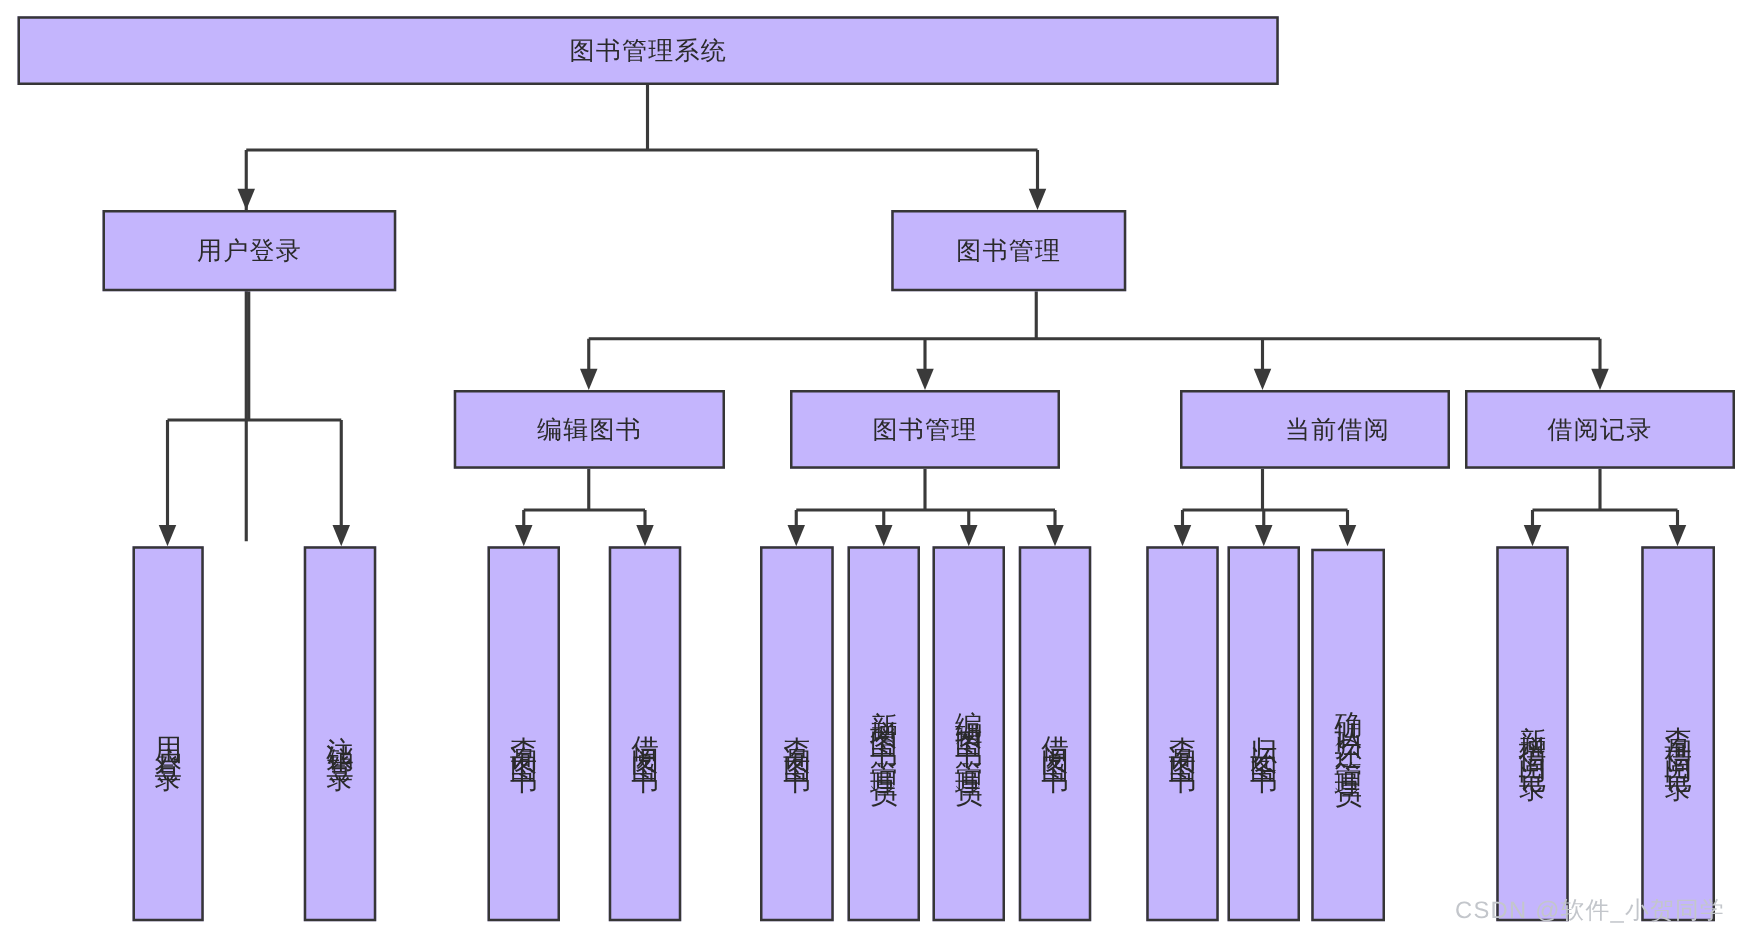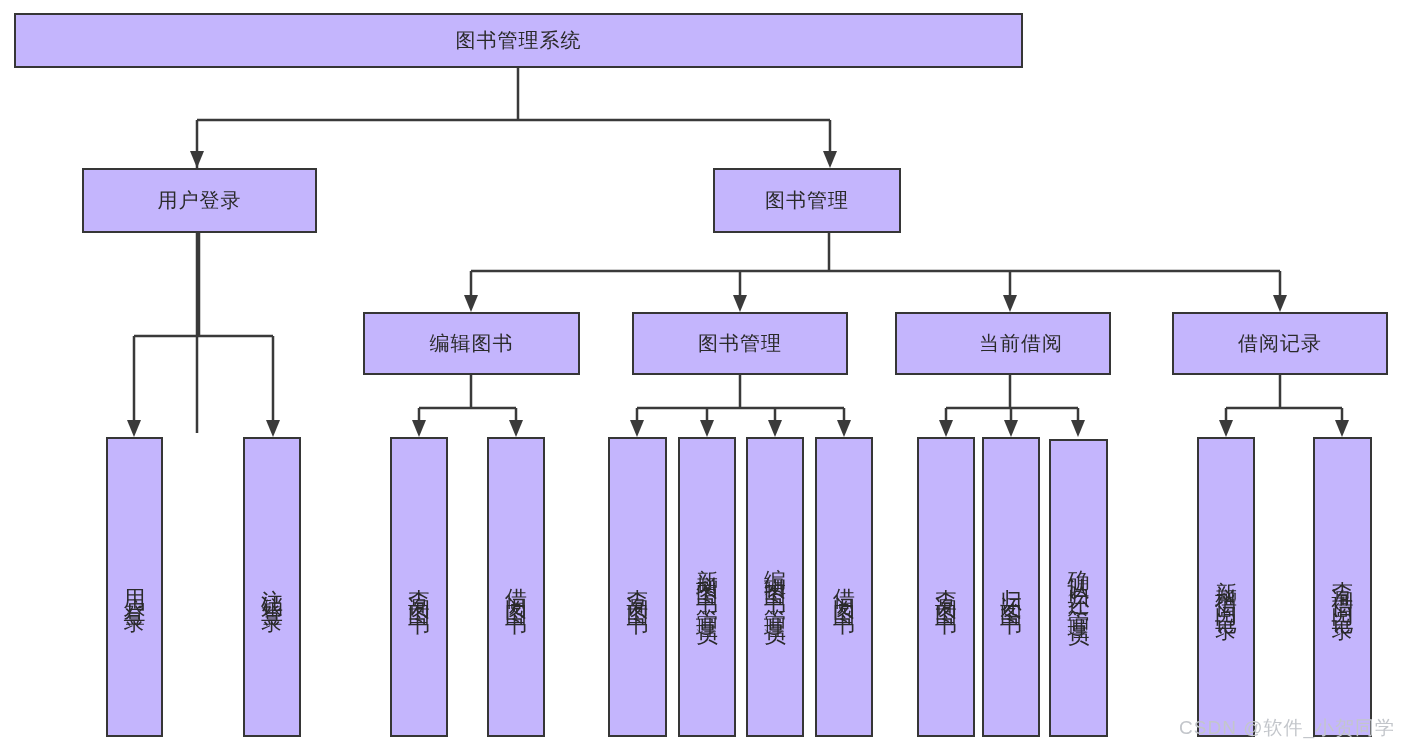--- a/index.html
+++ b/index.html
@@ -37,21 +37,21 @@
   .box.h { font-size: 20px; letter-spacing: 1px; white-space: nowrap; }
   .box.v {
     writing-mode: vertical-rl;
     text-orientation: mixed;
     font-size: 22px;
     letter-spacing: 8px;
     line-height: 1;
   }
   .watermark {
     position: absolute;
-    right: 10px;
+    right: 25px;
     bottom: 6px;
     font-size: 19px;
     color: #c3c6cb;
     letter-spacing: 1px;
     white-space: nowrap;
   }
 </style>
 </head>
 <body>
 
@@ -107,21 +107,21 @@
     </g>
   </svg>
 
   <div class="box h" style="left:14px; top:13px; width:1009px; height:55px;">图书管理系统</div>
 
   <div class="box h" style="left:82px; top:168px; width:235px; height:65px;">用户登录</div>
   <div class="box h" style="left:713px; top:168px; width:188px; height:65px;">图书管理</div>
 
   <div class="box h" style="left:363px; top:312px; width:217px; height:63px;">编辑图书</div>
   <div class="box h" style="left:632px; top:312px; width:216px; height:63px;">图书管理</div>
-  <div class="box h" style="left:895px; top:312px; width:216px; height:63px;padding-left:36px;">当前借阅</div>
+  <div class="box h" style="left:944px; top:312px; width:216px; height:63px;padding-left:36px;">当前借阅</div>
   <div class="box h" style="left:1172px; top:312px; width:216px; height:63px;">借阅记录</div>
 
   <div class="box v" style="left:106px; top:437px; width:57px; height:300px;">用户登录</div>
   <div class="box v" style="left:243px; top:437px; width:58px; height:300px;">注销登录</div>
 
   <div class="box v" style="left:390px; top:437px; width:58px; height:300px;">查询图书</div>
   <div class="box v" style="left:487px; top:437px; width:58px; height:300px;">借阅图书</div>
 
   <div class="box v" style="left:608px; top:437px; width:59px; height:300px;">查询图书</div>
   <div class="box v" style="left:678px; top:437px; width:58px; height:300px;">新增图书（管理员）</div>

